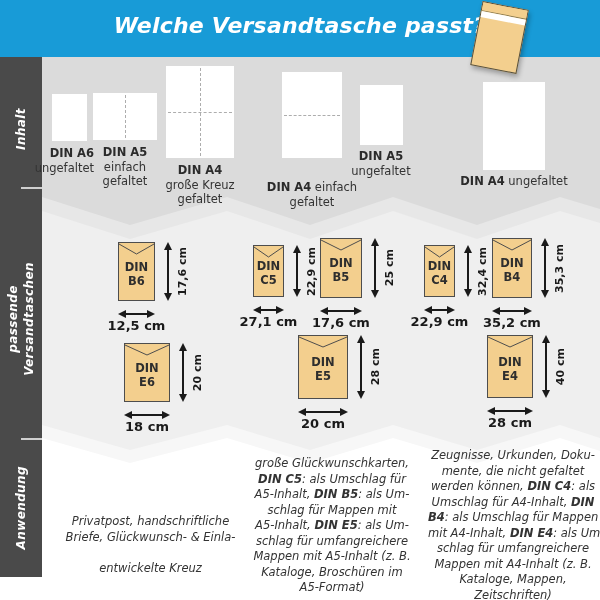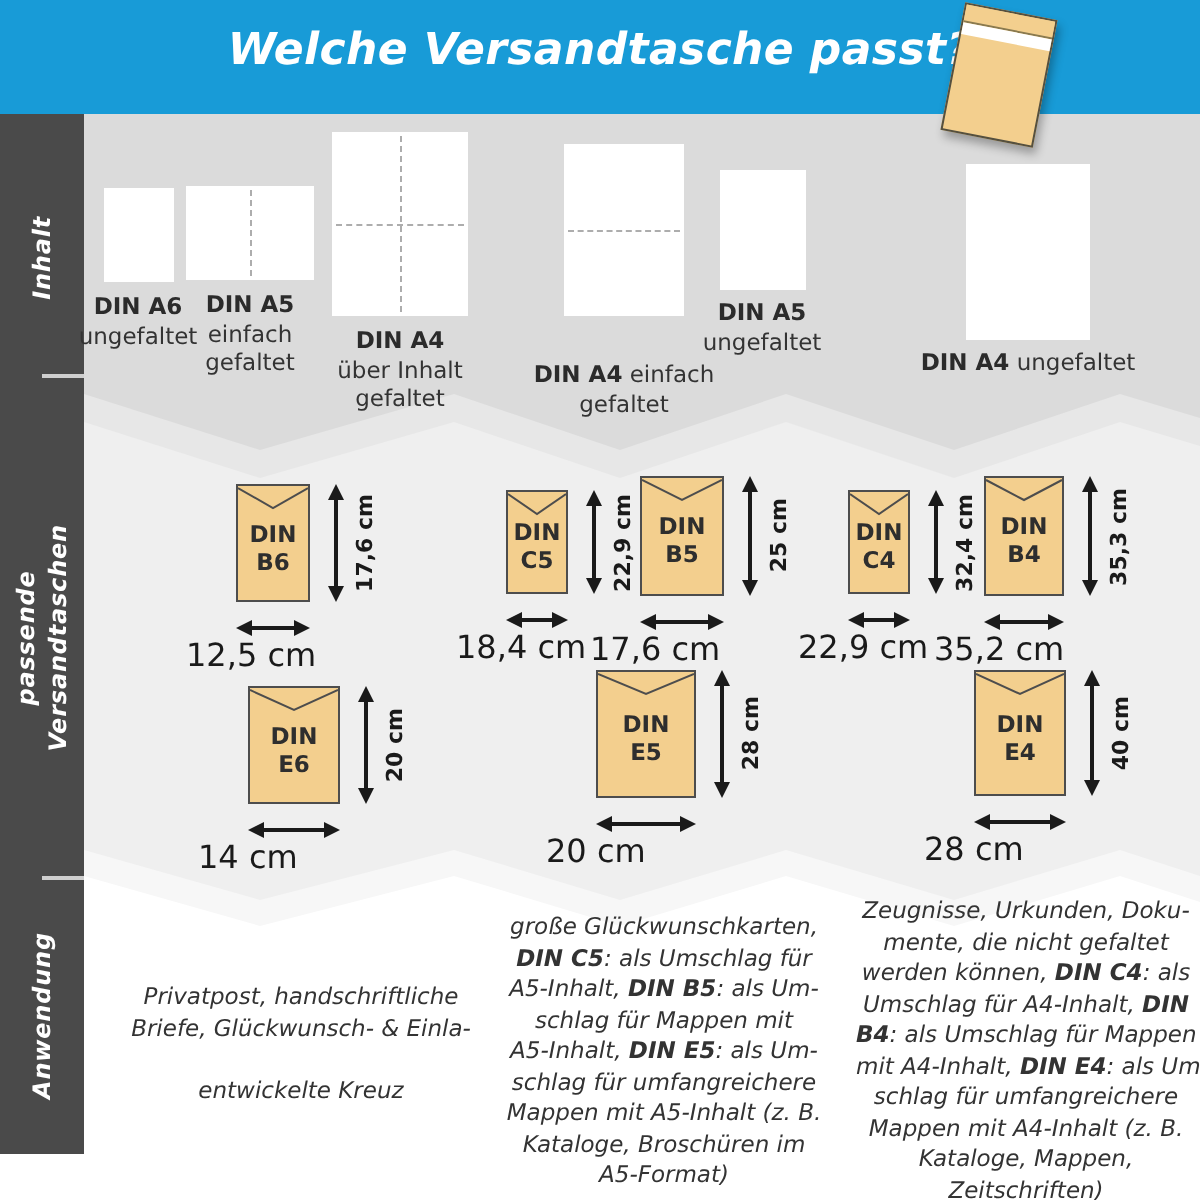--- a/index.html
+++ b/index.html
@@ -64,21 +64,21 @@
            height:2px;background:#1a1a1a;}
   .arrow-h::before{content:"";position:absolute;left:-8px;top:-3px;
            border-top:4px solid transparent;border-bottom:4px solid transparent;border-right:8px solid #1a1a1a;}
   .arrow-h::after{content:"";position:absolute;right:-8px;top:-3px;
            border-top:4px solid transparent;border-bottom:4px solid transparent;border-left:8px solid #1a1a1a;}
   .vdim{position:absolute;left:calc(var(--w) + 20px);top:0;height:var(--h);width:15px;
         display:flex;align-items:center;justify-content:center;}
   .vdim span{writing-mode:vertical-rl;transform:rotate(180deg);white-space:nowrap;
         font-size:11px;font-weight:bold;color:#1a1a1a;}
   .hdim{position:absolute;top:calc(var(--h) + 17px);left:-25px;width:calc(var(--w) + 50px);
-        text-align:left;font-size:16px;font-weight:normal;color:#1a1a1a;}
+        text-align:center;font-size:13px;font-weight:bold;color:#1a1a1a;}
 
   
   .app-col{position:absolute;z-index:3;text-align:center;font-style:italic;font-size:11.5px;
            color:#333;line-height:15.5px;white-space:nowrap;}
   .app-col b{font-weight:bold;}
 </style>
 </head>
 <body>
 
 <div id="stage">
@@ -111,32 +111,32 @@
     </div>
     <div class="side-div" style="top:381px;"></div>
     <div class="side-sec" style="top:381px;height:139px;">
       <div class="vtext">
           <span>Anwendung</span>
         </div>
     </div>
   </div>
 
   <div class="paper" style="left:52px;top:94px;width:35px;height:47px;"></div>
-  <div class="paper-label stacked" style="left:34px;top:146px;width:70px;">
+  <div class="paper-label stacked" style="left:24px;top:146px;width:70px;text-align:right;">
     <b>DIN A6</b><span>ungefaltet</span>
   </div>
 
   <div class="paper fold-v" style="left:93px;top:93px;width:64px;height:47px;"></div>
   <div class="paper-label stacked" style="left:93px;top:145px;width:64px;">
     <b>DIN A5</b><span>einfach gefaltet</span>
   </div>
 
   <div class="paper fold-v fold-h" style="left:166px;top:66px;width:68px;height:92px;"></div>
   <div class="paper-label stacked" style="left:158px;top:163px;width:84px;">
-    <b>DIN A4</b><span>über Inhalt gefaltet</span>
+    <b>DIN A4</b><span>große Kreuz gefaltet</span>
   </div>
 
   <div class="paper fold-h" style="left:282px;top:72px;width:60px;height:86px;"></div>
   <div class="paper-label" style="left:260px;top:180px;width:104px;">
     <b>DIN A4</b> <span>einfach gefaltet</span>
   </div>
 
   <div class="paper" style="left:360px;top:85px;width:43px;height:60px;"></div>
   <div class="paper-label stacked" style="left:341px;top:149px;width:80px;">
     <b>DIN A5</b><span>ungefaltet</span>
@@ -173,21 +173,21 @@
       <div class="env-label">
           <span>DIN</span>
           <span>C5</span>
         </div>
     </div>
     <div class="arrow-v"></div>
     <div class="vdim">
         <span>22,9 cm</span>
       </div>
     <div class="arrow-h"></div>
-    <div class="hdim">18,4 cm</div>
+    <div class="hdim">27,1 cm</div>
   </div>
 
   <div class="env-unit" style="--l:320px;--t:238px;--w:42px;--h:60px;">
     <div class="env">
       <svg class="flap" viewBox="0 0 100 13" preserveAspectRatio="none">
           <polyline points="0,1 50,11 100,1" fill="none" stroke="#4d4d4d" stroke-width="1" vector-effect="non-scaling-stroke"></polyline>
         </svg>
       <div class="env-label">
           <span>DIN</span>
           <span>B5</span>
@@ -245,21 +245,21 @@
       <div class="env-label">
           <span>DIN</span>
           <span>E6</span>
         </div>
     </div>
     <div class="arrow-v"></div>
     <div class="vdim">
         <span>20 cm</span>
       </div>
     <div class="arrow-h"></div>
-    <div class="hdim">14 cm</div>
+    <div class="hdim">18 cm</div>
   </div>
 
   <div class="env-unit" style="--l:298px;--t:335px;--w:50px;--h:64px;">
     <div class="env">
       <svg class="flap" viewBox="0 0 100 13" preserveAspectRatio="none">
           <polyline points="0,1 50,11 100,1" fill="none" stroke="#4d4d4d" stroke-width="1" vector-effect="non-scaling-stroke"></polyline>
         </svg>
       <div class="env-label">
           <span>DIN</span>
           <span>E5</span>
@@ -284,17 +284,17 @@
         </div>
     </div>
     <div class="arrow-v"></div>
     <div class="vdim">
         <span>40 cm</span>
       </div>
     <div class="arrow-h"></div>
     <div class="hdim">28 cm</div>
   </div>
 
-  <div class="app-col" style="left:48px;top:491px;width:205px;"><span>Privatpost, handschriftliche</span><br><span>Briefe, Glückwunsch- &amp; Einla-</span><br><br><span>entwickelte Kreuz</span></div>
+  <div class="app-col" style="left:48px;top:514px;width:205px;"><span>Privatpost, handschriftliche</span><br><span>Briefe, Glückwunsch- &amp; Einla-</span><br><br><span>entwickelte Kreuz</span></div>
   <div class="app-col" style="left:245px;top:456px;width:174px;"><span>große Glückwunschkarten,</span><br><b>DIN C5</b><span>: als Umschlag für</span><br><span>A5-Inhalt, </span><b>DIN B5</b><span>: als Um-</span><br><span>schlag für Mappen mit</span><br><span>A5-Inhalt, </span><b>DIN E5</b><span>: als Um-</span><br><span>schlag für umfangreichere</span><br><span>Mappen mit A5-Inhalt (z. B.</span><br><span>Kataloge, Broschüren im</span><br><span>A5-Format)</span></div>
   <div class="app-col" style="left:428px;top:448px;width:170px;"><span>Zeugnisse, Urkunden, Doku-</span><br><span>mente, die nicht gefaltet</span><br><span>werden können, </span><b>DIN C4</b><span>: als</span><br><span>Umschlag für A4-Inhalt, </span><b>DIN</b><br><b>B4</b><span>: als Umschlag für Mappen</span><br><span>mit A4-Inhalt, </span><b>DIN E4</b><span>: als Um-</span><br><span>schlag für umfangreichere</span><br><span>Mappen mit A4-Inhalt (z. B.</span><br><span>Kataloge, Mappen,</span><br><span>Zeitschriften)</span></div>
 
 </div>
 
 </body></html>

